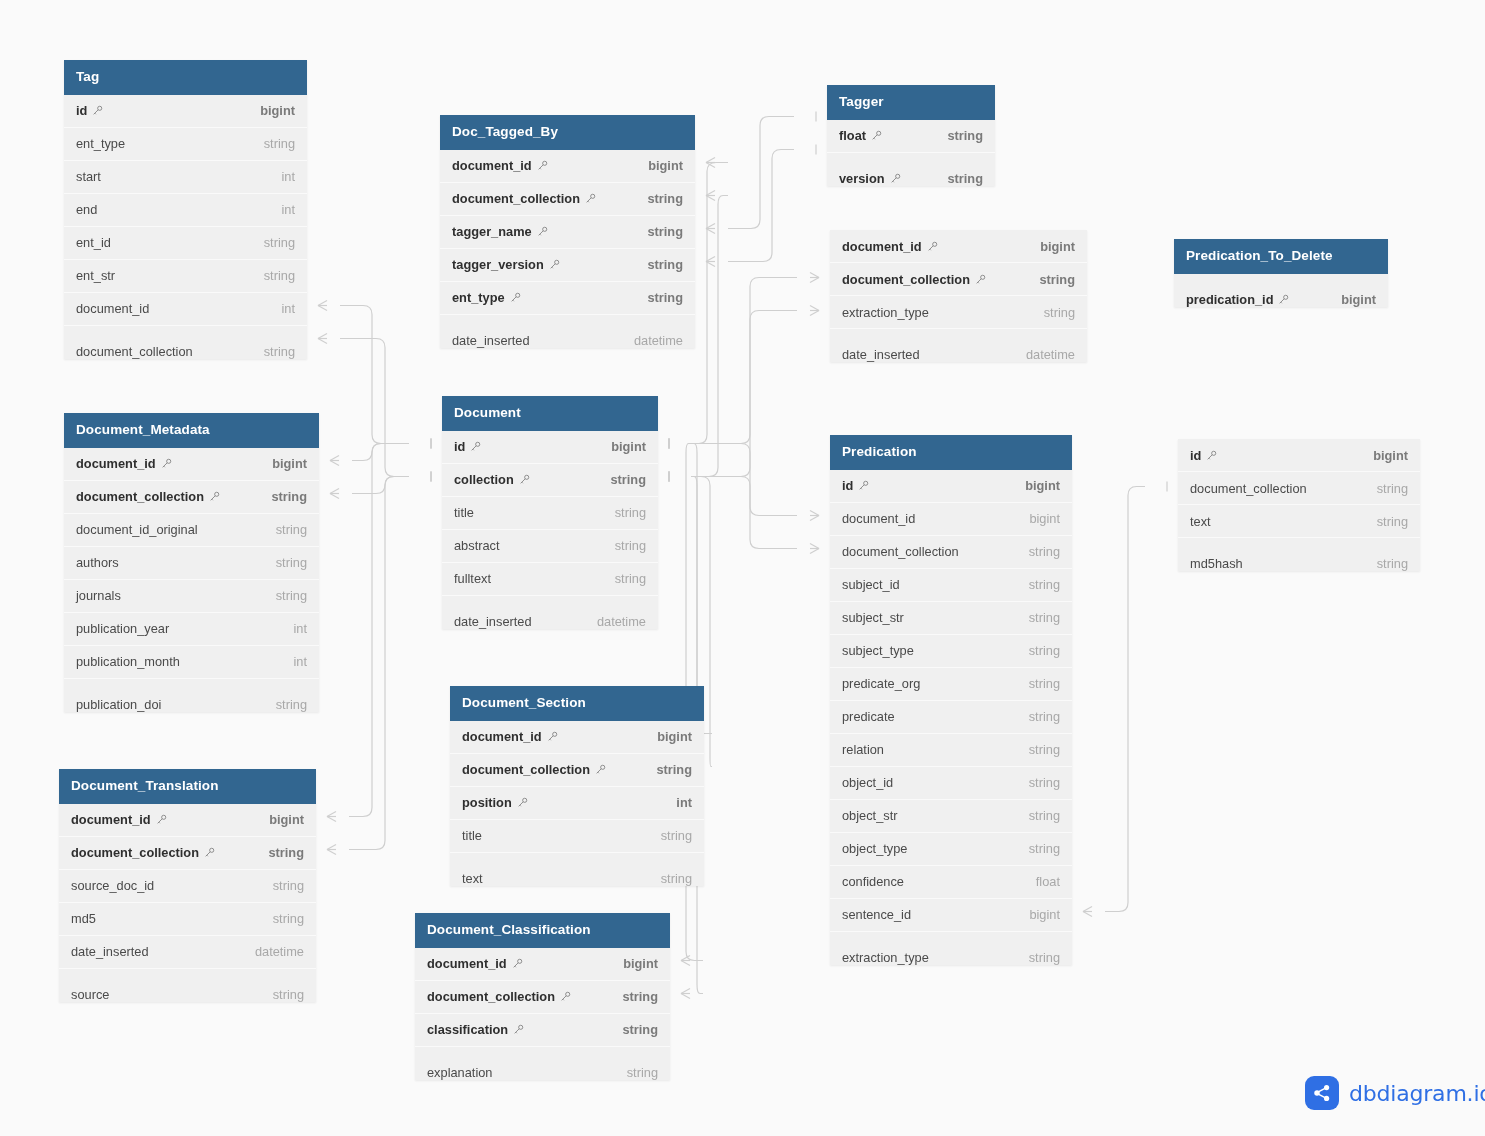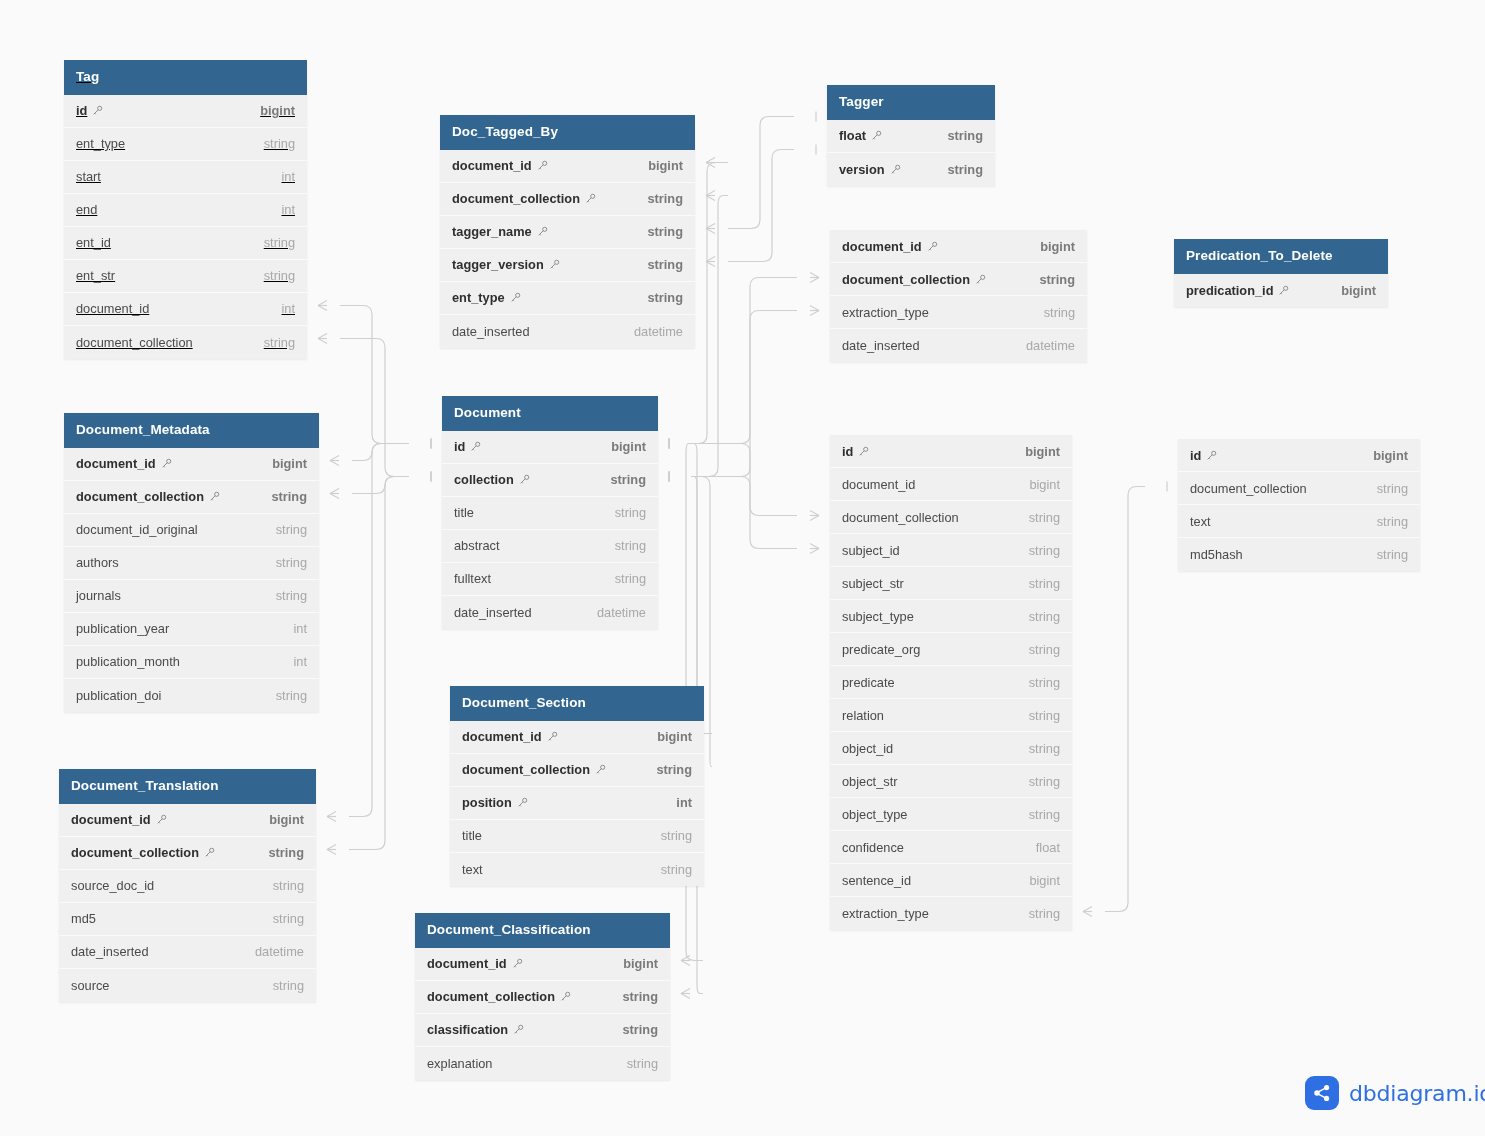--- a/index.html
+++ b/index.html
@@ -46,21 +46,21 @@
   .field-row {
     display: flex;
     align-items: center;
     justify-content: space-between;
     height: 33px;
     padding: 0 12px;
     box-sizing: border-box;
     border-bottom: 1px solid #fafafa;
     font-size: 12.8px;
   }
-  .field-row:last-child { border-bottom: none; }
+  .field-row:last-child { border-bottom: none; align-items: flex-end; }
   .field-name {
     display: flex;
     align-items: center;
     gap: 5px;
     color: #4a4a4a;
     white-space: nowrap;
   }
   .field-row.pk .field-name {
     font-weight: bold;
     color: #2f2f2f;
@@ -242,21 +242,21 @@
       <path d="M 1105 911.5 L 1119 911.5 Q 1128 911.5 1128 902.5 L 1128 495.5 Q 1128 486.5 1136.5 486.5 L 1145 486.5" fill="none" stroke="#cfcfcf" stroke-width="1.2"></path>
       <g>
         <line x1="1083" y1="911.5" x2="1092" y2="906.5" stroke="#cfcfcf" stroke-width="1.2" fill="none"></line>
         <line x1="1083" y1="911.5" x2="1092" y2="911.5" stroke="#cfcfcf" stroke-width="1.2" fill="none"></line>
         <line x1="1083" y1="911.5" x2="1092" y2="916.5" stroke="#cfcfcf" stroke-width="1.2" fill="none"></line>
       </g>
       <line x1="1167" y1="481.5" x2="1167" y2="491.5" stroke="#cfcfcf" stroke-width="1.2"></line>
     </svg>
 
   <div id="tables-layer">
-      <div class="table-box" style="left: 64px; top: 60px; width: 243px; text-decoration: underline;">
+      <div class="table-box" style="left: 64px; top: 60px; width: 243px;">
         <div class="tbl-header">Tag</div>
         <div class="tbl-body">
           <div class="field-row pk">
             <div class="field-name">
               <span>id</span>
               <span class="key-icon">
                 <svg viewBox="0 0 16 16" width="11" height="11">
                   <g fill="none" stroke="#555" stroke-width="1.25">
                     <circle cx="11.2" cy="4.8" r="3.0"></circle>
                     <line x1="9.1" y1="6.9" x2="2.4" y2="13.6"></line>
@@ -779,20 +779,21 @@
           </div>
           <div class="field-row">
             <div class="field-name">
               <span>date_inserted</span>
             </div>
             <div class="field-type">datetime</div>
           </div>
         </div>
       </div>
       <div class="table-box" style="left: 830px; top: 435px; width: 242px;">
+        <div class="tbl-header">Predication</div>
         <div class="tbl-body">
           <div class="field-row pk">
             <div class="field-name">
               <span>id</span>
               <span class="key-icon">
                 <svg viewBox="0 0 16 16" width="11" height="11">
                   <g fill="none" stroke="#555" stroke-width="1.25">
                     <circle cx="11.2" cy="4.8" r="3.0"></circle>
                     <line x1="9.1" y1="6.9" x2="2.4" y2="13.6"></line>
                     <line x1="4.1" y1="11.9" x2="5.6" y2="13.4"></line>

